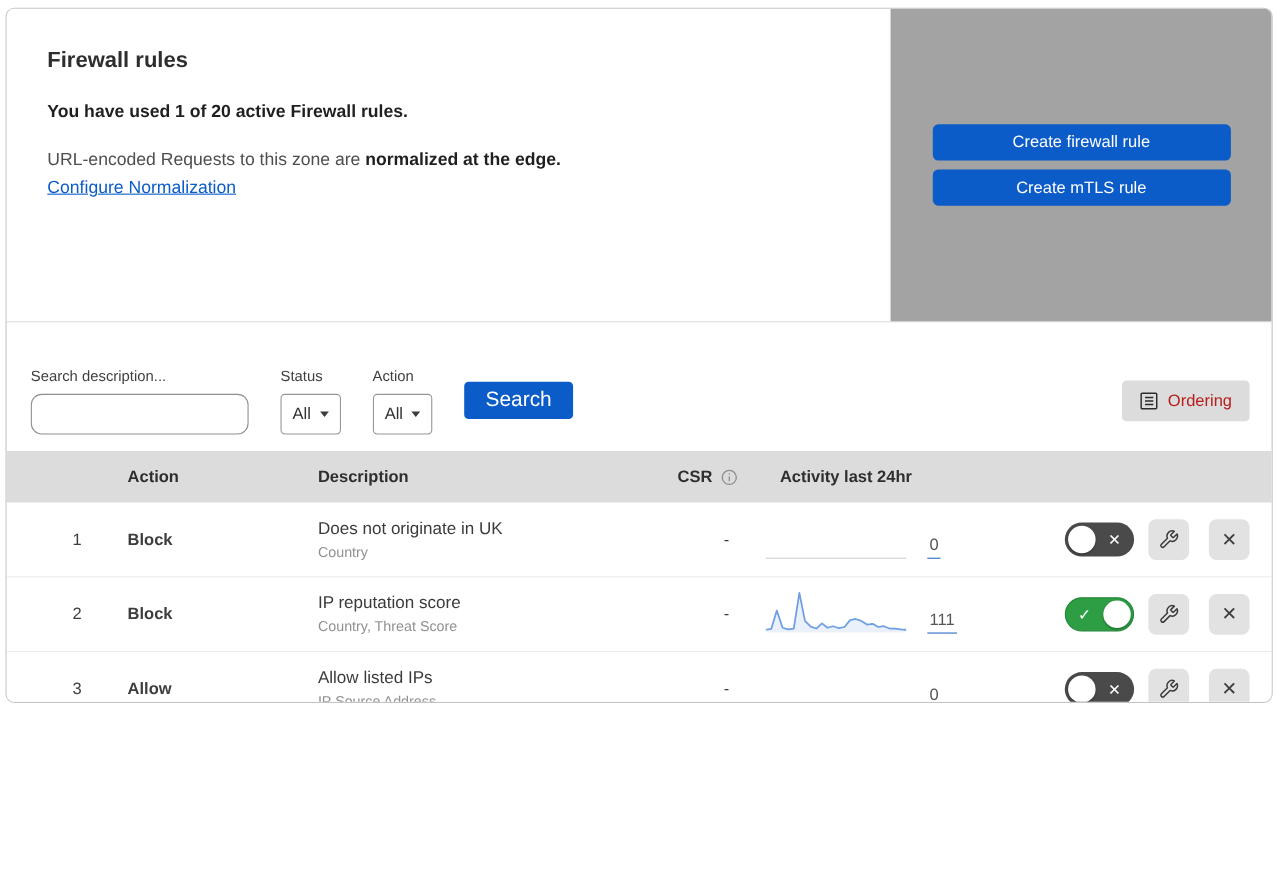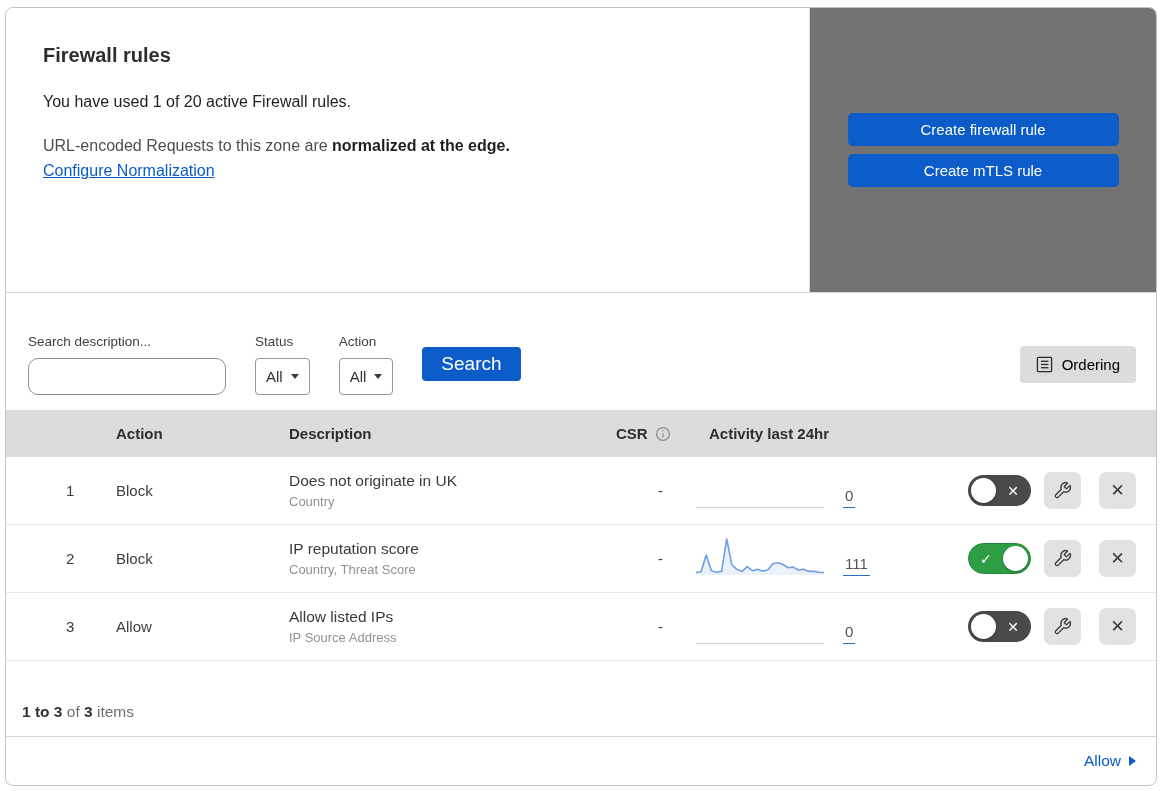--- a/index.html
+++ b/index.html
@@ -1,64 +1,64 @@
 <!DOCTYPE html>
 <html><head>
 <meta charset="utf-8">
 <style>
   * { box-sizing: border-box; margin: 0; padding: 0; }
   html,body { width: 1161px; height: 791px; background: #fff;
     font-family: "Liberation Sans", "DejaVu Sans", sans-serif; }
   .page-card {
-    position: absolute; left: 5px; top: 7px; width: 1152px; height: 779px;
+    position: absolute; left: 5px; top: 7px; width: 1152px; height: 632px;
     background: #fff; border: 1px solid #c4c4c4; border-radius: 8px;
     overflow: hidden; display: flex; flex-direction: column;
   }
   
   .top-section { display: flex; height: 285px; border-bottom: 1px solid #d8d8d8; flex: none; }
   .intro { width: 804px; border-right: 1px solid #d8d8d8; padding: 36px 40px 0 37px; background:#fff; }
   .intro h1 { font-size: 20px; font-weight: 600; color: #2e2e2e; }
   .intro .desc { margin-top: 14px; font-size: 16px; line-height: 26px; color: #4e4e4e; max-width: 735px; }
-  .intro .usage { margin-top: 26px; font-size: 16px; font-weight: 400; color: #1f1f1f; }
+  .intro .usage { margin-top: 26px; font-size: 16px; font-weight: 700; color: #1f1f1f; }
   .intro .norm { margin-top: 26px; font-size: 16px; color: #4e4e4e; }
   .intro .norm b { color: #1f1f1f; }
   .intro .norm-link { display: inline-block; margin-top: 7px; font-size: 16px;
     color: #0b5cc9; text-decoration: underline; cursor: pointer; text-align: right; }
-  .actions-panel { flex: 1; background: #737373; display: flex; flex-direction: column;
+  .actions-panel { flex: 1; background: #a3a3a3; display: flex; flex-direction: column;
     align-items: center; justify-content: center; gap: 8px; }
   .btn-primary { width: 271px; height: 33px; background: #0b5cc9; color: #fff;
     border: none; border-radius: 5px; font-size: 15px; font-family: inherit; cursor: pointer; }
   
   .filter-bar { height: 117px; padding: 25px 20px 0 22px; display: flex; align-items: center; flex: none; gap: 12px; }
   .f-col { margin-right: 17px; }
   .f-label { font-size: 13.5px; color: #3f3f3f; margin-bottom: 9px; display: block; }
   .search-box { width: 198px; height: 37px; border: 1px solid #8f8f8f; border-radius: 10px;
     display: flex; align-items: center; padding: 0 10px; background: #fff; }
   .search-box input { border: none; outline: none; flex: 1; font-size: 14px;
     font-family: inherit; margin-left: 8px; background: transparent; }
   .select-box { height: 37px; border: 1px solid #969696; border-radius: 4px; background: #fff;
     display: flex; align-items: center; gap: 8px; padding: 0 10px; font-size: 15px;
     color: #2f2f2f; cursor: pointer; }
   .caret-down { width: 0; height: 0; border-left: 4.5px solid transparent;
     border-right: 4.5px solid transparent; border-top: 5.5px solid #3c3c3c; }
   .search-btn { height: 34px; padding: 0 19px; margin-bottom: 1px; background: #0b5cc9; color: #fff;
     border: none; border-radius: 4px; font-size: 19px; font-family: inherit; cursor: pointer; }
   .spacer { flex: 1; }
   .ordering-btn { height: 37px; padding: 0 16px; background: #dcdcdc; border: none; border-radius: 4px;
-    display: flex; align-items: center; gap: 9px; font-size: 15px; color: #000000;
+    display: flex; align-items: center; gap: 9px; font-size: 15px; color: #b91c1c;
     font-family: inherit; cursor: pointer; }
   
   .tgrid { display: grid; grid-template-columns: 95px 188px 1fr 100px 235px 225px; align-items: center; }
   .thead { height: 47px; background: #dcdcdc; font-size: 15px; font-weight: 600; color: #2e2e2e; flex: none; }
   .th-action { padding-left: 15px; }
   .th-csr { padding-left: 20px; display: flex; align-items: center; gap: 7px; }
   .th-activity { padding-left: 13px; }
   .trow { height: 68px; border-bottom: 1px solid #e7e7e7; background: #fff; flex: none; }
   .c-num { padding-left: 60px; font-size: 15px; color: #3d3d3d; }
-  .c-action { padding-left: 15px; font-size: 15px; color: #3d3d3d; }
+  .c-action { padding-left: 15px; font-size: 15px; color: #3d3d3d; font-weight: bold; }
   .c-desc .d1 { font-size: 15.5px; color: #3b3b3b; }
   .c-desc .d2 { font-size: 13px; color: #919191; margin-top: 4px; }
   .c-csr { padding-left: 62px; font-size: 15px; color: #3d3d3d; }
   .c-activity { display: flex; align-items: flex-end; height: 100%; padding-bottom: 16px; }
   .spark-wrap { width: 128px; height: 42px; display: flex; align-items: flex-end; }
   .flat-line { width: 128px; border-bottom: 1.5px solid #cfcfcf; }
   .count-link { margin-left: 19px; font-size: 15px; color: #565656; text-decoration: none;
     border-bottom: 1.5px solid #2e6bc4; padding: 0 2px 3px 2px; cursor: pointer; }
   .c-controls { display: flex; align-items: center; justify-content: flex-end; padding-right: 20px; }
   

